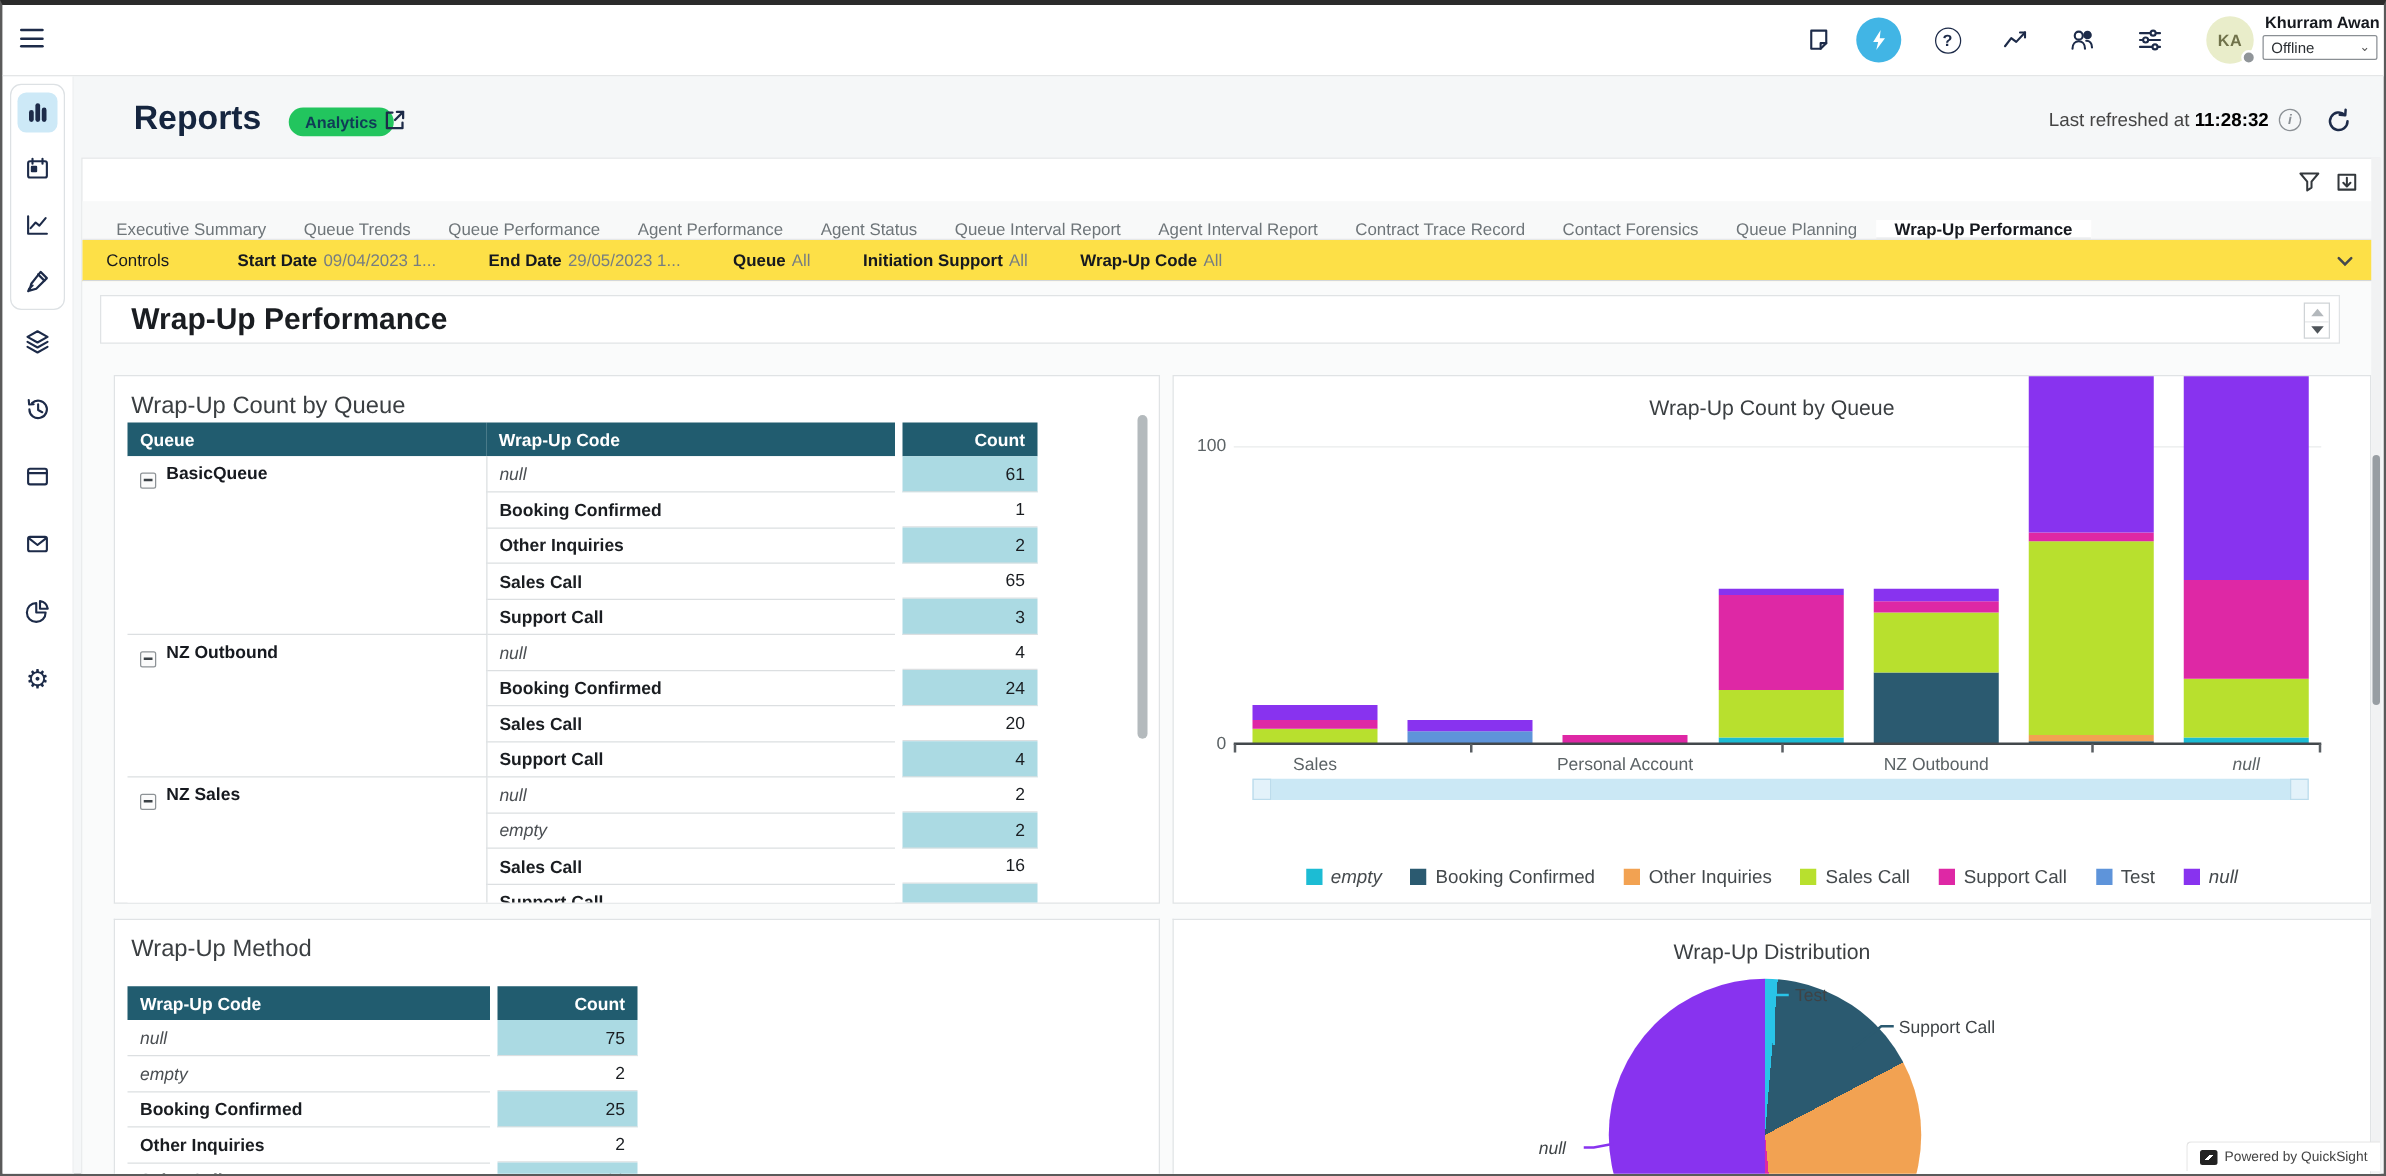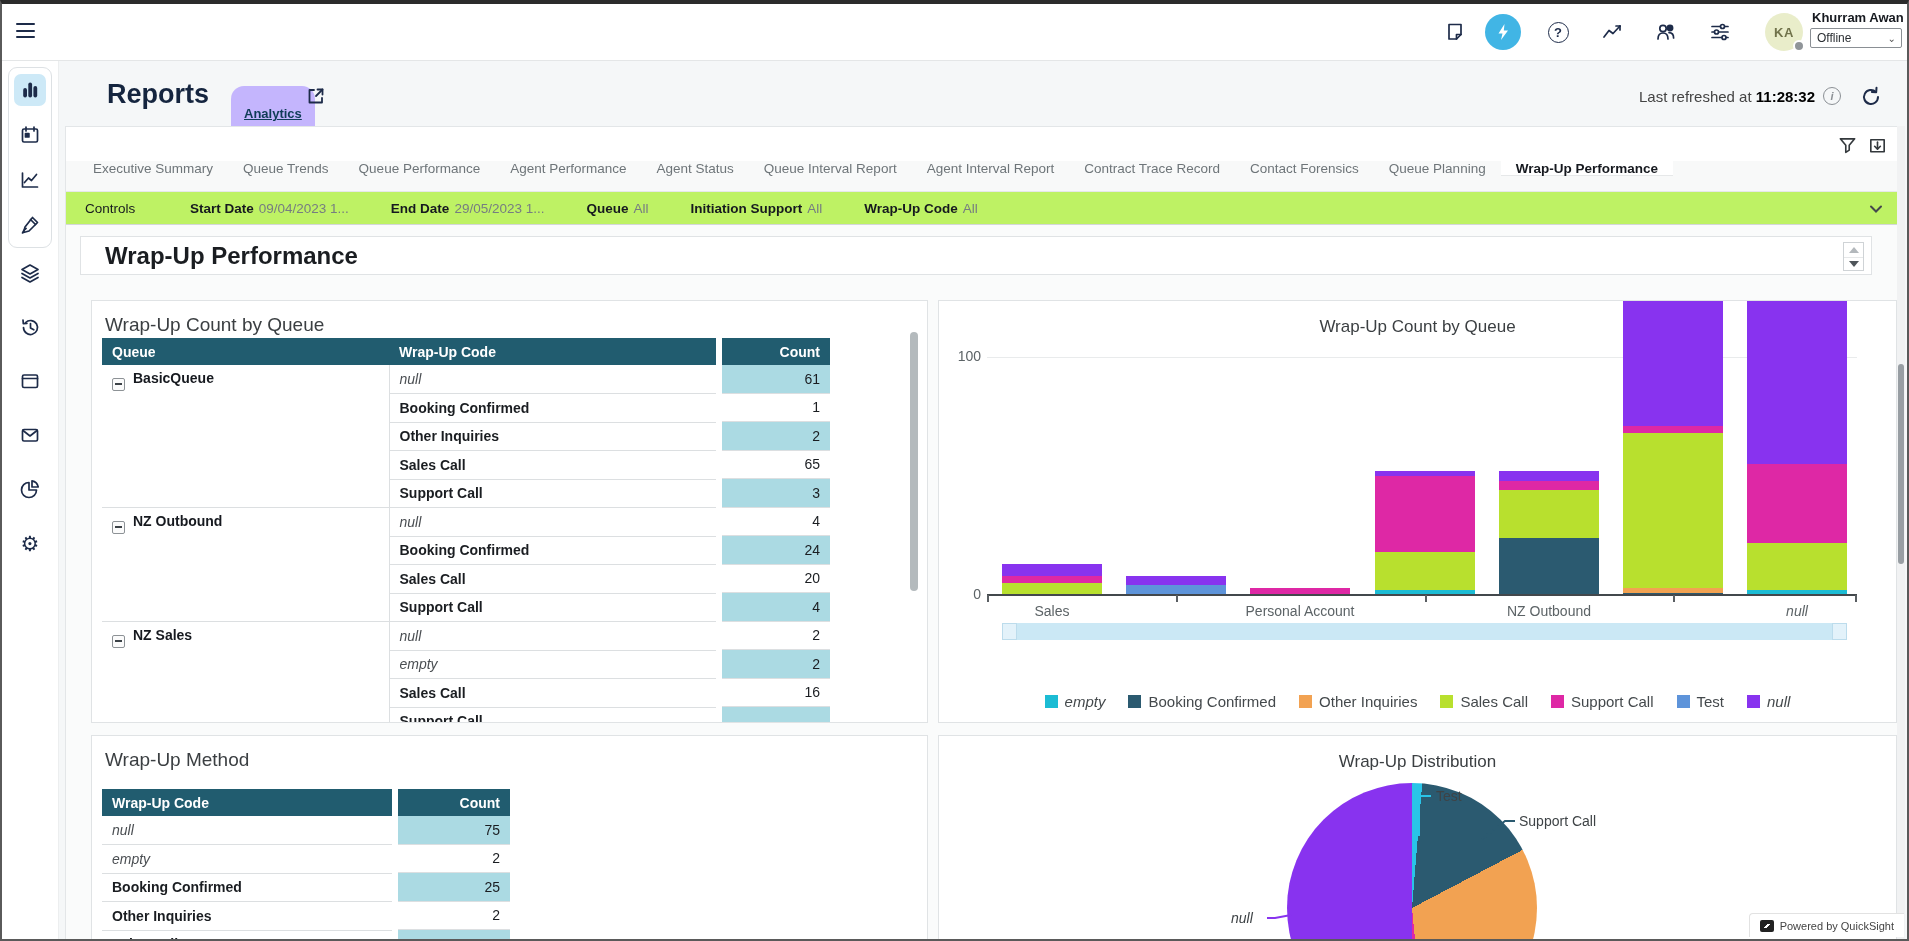--- a/index.html
+++ b/index.html
@@ -36,46 +36,46 @@
     display:flex; flex-direction:column; align-items:center; gap:13px; }
   .side-ic { width:32px; height:32px; border-radius:7px; display:flex; align-items:center; justify-content:center; cursor:pointer; }
   .side-ic svg { stroke:#1d2b49; fill:none; stroke-width:1.7; stroke-linecap:round; stroke-linejoin:round; }
   .side-ic.active { background:#cde9f7; }
   .side-list { position:absolute; left:6px; top:196px; width:44px; display:flex; flex-direction:column; align-items:center; gap:22px; }
   .gear-glyph { font-size:21px; color:#1d2b49; line-height:1; }
 
   
   .pg-header { position:absolute; left:57px; top:57px; right:0; height:65px; }
   .pg-title { position:absolute; left:48px; top:18px; font-size:27px; font-weight:bold; color:#15253f; }
-  .badge { position:absolute; left:172px; top:25px; background:#c4b5fd; color:#0f3c56;
-    font-size:13px; font-weight:bold; padding:20px 13px; border-radius:13px; cursor:pointer;text-decoration:underline; }
+  .badge { position:absolute; left:172px; top:25px; background:#22c55e; color:#0f3c56;
+    font-size:13px; font-weight:bold; padding:4px 13px; border-radius:13px; cursor:pointer; }
   .ext-ic { position:absolute; left:246px; top:24px; cursor:pointer; }
   .ext-ic svg { stroke:#1d2b49; fill:none; stroke-width:1.8; stroke-linecap:round; stroke-linejoin:round; }
   .refreshed { position:absolute; right:92px; top:27px; font-size:15px; color:#444; }
   .refreshed b { color:#000000; }
   .info-ic { position:absolute; right:66px; top:26px; width:18px; height:18px; border:1.4px solid #8b9095;
     border-radius:50%; color:#8b9095; font-size:11px; display:flex; align-items:center; justify-content:center; font-style:italic; font-weight:bold; }
   .refresh-ic { position:absolute; right:24px; top:24px; cursor:pointer; }
   .refresh-ic svg { stroke:#1d2b49; fill:none; stroke-width:2; stroke-linecap:round; stroke-linejoin:round; }
 
   
   .panel { position:absolute; left:63px; top:122px; width:1839px; height:819px; background:#fff;
     border:1px solid #e3e6e8; }
   .tool-ic { position:absolute; top:8px; width:24px; height:24px; cursor:pointer; }
   .tool-ic svg { stroke:#33383c; fill:none; stroke-width:1.7; stroke-linecap:round; stroke-linejoin:round; }
 
   .tabbar { position:absolute; left:0; top:34px; width:100%; height:31px; background:#f8f9f9;
-    border-bottom:1px solid #e6e8e9; display:flex; align-items:flex-start; padding-left:12px; }
+    border-bottom:1px solid #e6e8e9; display:flex; align-items:flex-end; padding-left:12px; }
   .tab { display:flex; align-items:center; padding:0 15px; font-size:13.5px; color:#6e7579;
     cursor:pointer; white-space:nowrap; position:relative; }
   .tab + .tab::before { content:""; position:absolute; left:0; top:8px; bottom:8px; width:1px; background:#d4d8da; }
   .tab.active { background:#fff; color:#16191f; font-weight:bold; box-shadow:0 -1px 0 #e6e8e9 inset; }
   .tab.active::before, .tab.active + .tab::before { display:none; }
 
-  .controls { position:absolute; left:0; top:65px; width:100%; height:33px; background:#bef264;
+  .controls { position:absolute; left:0; top:65px; width:100%; height:33px; background:#fde047;
     border-bottom:1px solid #d4d7d9; display:flex; align-items:center; font-size:13.5px; }
   .controls .c-label { margin-left:19px; color:#16191f; width:105px; }
   .filter { margin-right:42px; cursor:pointer; white-space:nowrap; }
   .filter b { color:#16191f; font-weight:bold; }
   .filter span { color:#767d81; margin-left:5px; }
   .ctrl-chev { position:absolute; right:18px; top:8px; cursor:pointer; }
   .ctrl-chev svg { stroke:#45494d; fill:none; stroke-width:2; stroke-linecap:round; }
 
   .sheet { position:absolute; left:0; top:98px; width:100%; bottom:0; background:#fafbfb; overflow:hidden; }
   .card { position:absolute; background:#fff; border:1px solid #e0e3e5; overflow:hidden; }

